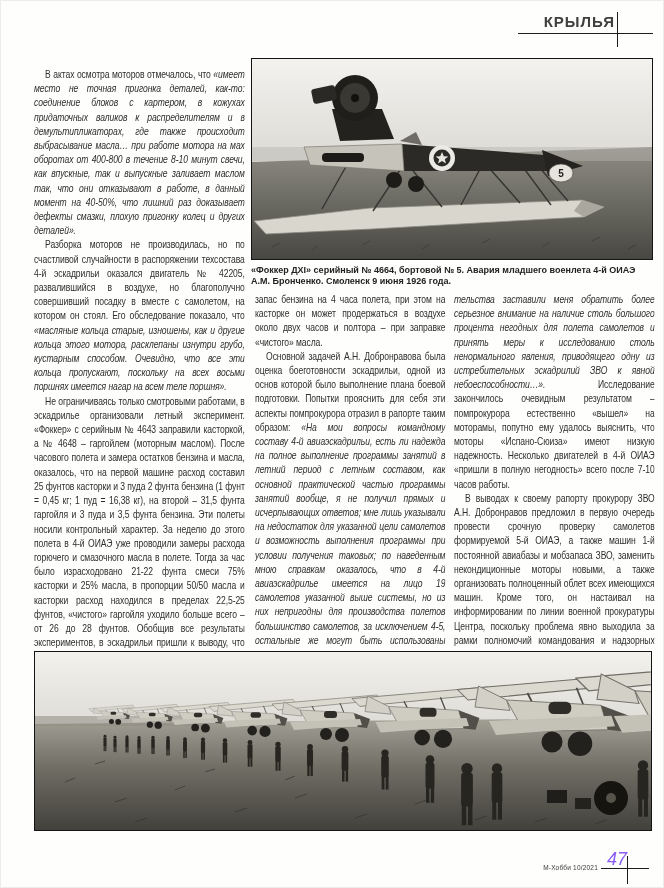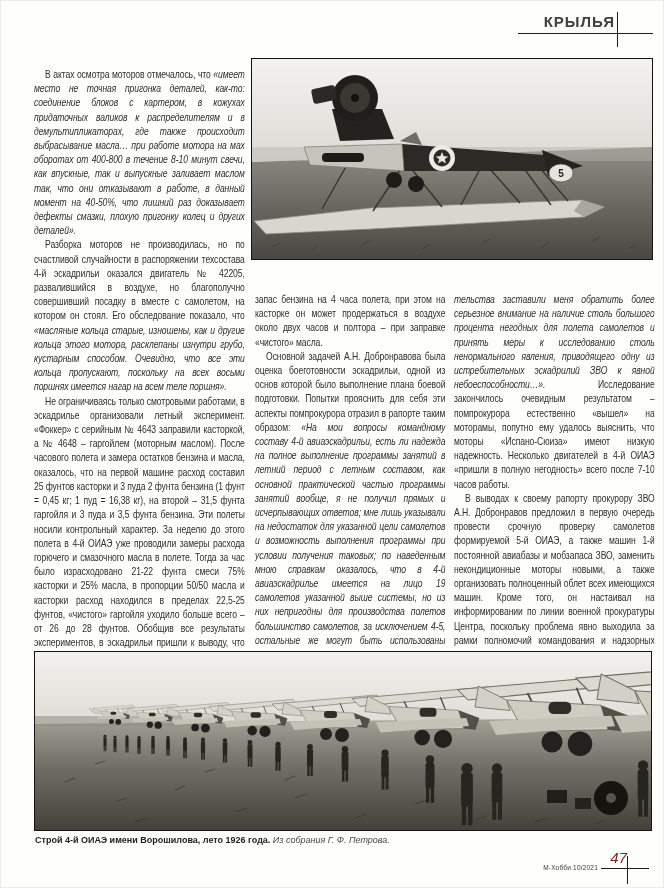--- a/index.html
+++ b/index.html
@@ -33,21 +33,21 @@
   
   .caption{position:absolute;font-size:9px;line-height:11px;color:#222;}
   .cap1{left:250px;top:264px;width:402px;font-weight:bold;}
   .cap2{left:34px;top:834px;width:612px;}
   .cap2 .capb{font-weight:bold;}
   .cap2 .capi{font-style:italic;color:#454545;font-weight:400;}
   
   .issue{position:absolute;top:863px;left:480px;width:117px;text-align:right;
     font-size:6.5px;color:#3a3a3a;letter-spacing:0.2px;}
   .pageno{position:absolute;top:848px;left:604px;width:22px;text-align:right;
-    font-size:15px;font-style:italic;color:#7f1d1d;}
+    font-size:18px;font-style:italic;color:#8b5cf6;}
   .hrule-bot{position:absolute;top:867px;left:600px;width:48px;height:1px;background:#1c1c1c;}
   .vrule-bot{position:absolute;top:855px;left:626px;width:1px;height:28px;background:#1c1c1c;}
 </style>
 </head>
 <body>
 
 <div class="page">
 
   <div class="rubric">КРЫЛЬЯ</div>
   <div class="hrule-top"></div>
@@ -117,20 +117,21 @@
           <line x1="60" y1="192" x2="66" y2="186"></line>
         <line x1="110" y1="186" x2="118" y2="182"></line>
           <line x1="170" y1="190" x2="178" y2="185"></line>
         <line x1="230" y1="184" x2="238" y2="180"></line>
           <line x1="290" y1="188" x2="298" y2="183"></line>
         <line x1="340" y1="182" x2="348" y2="178"></line>
           <line x1="376" y1="190" x2="384" y2="186"></line>
       </g>
     </svg>
   </figure>
+  <figcaption class="caption cap1">«Фоккер ДХI» серийный № 4664, бортовой № 5. Авария младшего военлета 4-й ОИАЭ А.М. Бронченко. Смоленск 9 июня 1926 года.</figcaption>
 
   <div class="textcol col2">
     <p><span>запас бензина на 4 часа полета, при этом на касторке он может продержаться в воздухе около двух часов и полтора – при заправке «чистого» масла.</span></p>
     <p class="ind"><span>Основной задачей А.Н. Добронравова была оценка боеготовности эскадрильи, одной из основ которой было выполнение плана боевой подготовки. Попытки прояснить для себя эти аспекты помпрокурора отразил в рапорте таким образом: </span><i>«На мои вопросы командному составу 4-й авиаэскадрильи, есть ли надежда на полное выполнение программы занятий в летний период с летным составом, как основной практической частью программы занятий вообще, я не получил прямых и исчерпывающих ответов; мне лишь указывали на недостаток для указанной цели самолетов и возможность выполнения программы при условии получения таковых; по наведенным мною справкам оказалось, что в 4-й авиаэскадрилье имеется на лицо 19 самолетов указанной выше системы, но из них непригодны для производства полетов большинство самолетов, за исключением 4-5, остальные же могут быть использованы лишь при условии капитального ремонта (то же и в отношении мобзапаса). Все эти обстоя-</i></p>
   </div>
 
   <div class="textcol col3">
     <p><i>тельства заставили меня обратить более серьезное внимание на наличие столь большого процента негодных для полета самолетов и принять меры к исследованию столь ненормального явления, приводящего одну из истребительных эскадрилий ЗВО к явной небоеспособности…». </i><span>Исследование закончилось очевидным результатом – помпрокурора естественно «вышел» на моторамы, попутно ему удалось выяснить, что моторы «Испано-Сюиза» имеют низкую надежность. Несколько двигателей в 4-й ОИАЭ «пришли в полную негодность» всего после 7-10 часов работы.</span></p>
     <p class="ind"><span>В выводах к своему рапорту прокурору ЗВО А.Н. Добронравов предложил в первую очередь провести срочную проверку самолетов формируемой 5-й ОИАЭ, а также машин 1-й постоянной авиабазы и мобзапаса ЗВО, заменить некондиционные моторы новыми, а также организовать полноценный облет всех имеющихся машин. Кроме того, он настаивал на информировании по линии военной прокуратуры Центра, поскольку проблема явно выходила за рамки полномочий командования и надзорных органов округа.</span></p>
 
@@ -219,20 +220,19 @@
           <line x1="100" y1="170" x2="112" y2="166"></line>
         <line x1="440" y1="168" x2="452" y2="164"></line>
           <line x1="500" y1="170" x2="512" y2="166"></line>
         <line x1="560" y1="172" x2="572" y2="168"></line>
           <line x1="170" y1="120" x2="180" y2="117"></line>
         <line x1="250" y1="128" x2="260" y2="124"></line>
           <line x1="60" y1="112" x2="70" y2="109"></line>
       </g>
     </svg>
   </figure>
-  <figcaption class="caption cap2"><span class="capb">Строй 4-й ОИАЭ имени Ворошилова, лето 1926 года.</span><span class="capi"> Из собрания Г. Ф. Петрова.</span></figcaption>
 
   <div class="issue">М-Хобби 10/2021</div>
   <div class="pageno">47</div>
   <div class="hrule-bot"></div>
   <div class="vrule-bot"></div>
 
 </div>
 
 </body></html>

